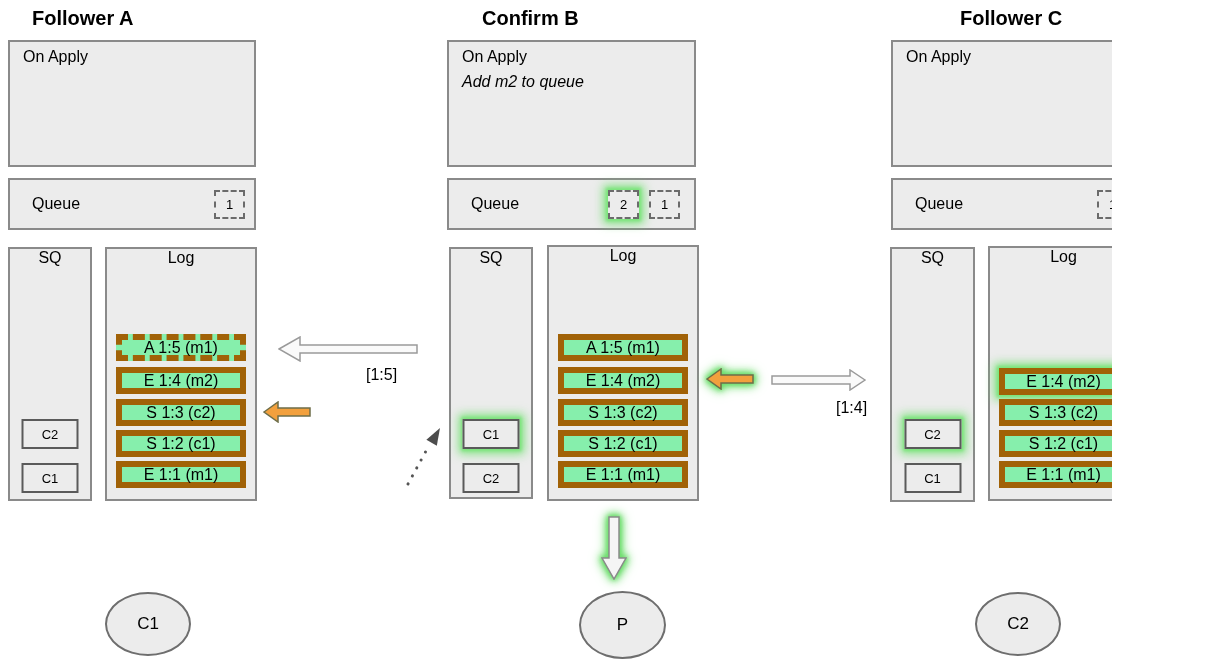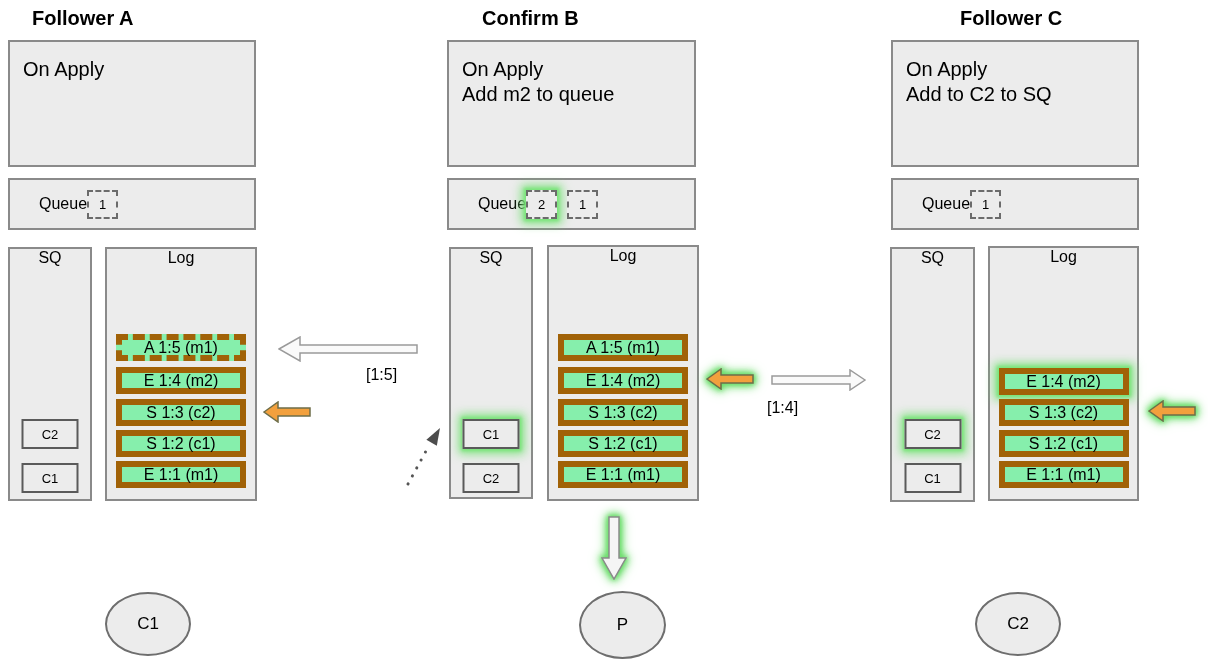--- a/index.html
+++ b/index.html
@@ -1,28 +1,28 @@
 <!DOCTYPE html>
 <html><head>
 <meta charset="utf-8">
 <style>
   html,body { margin:0; padding:0; background:#ffffff; }
   .canvas {
-    position:relative; width:1208px; height:670px;
+    position:relative; width:1112px; height:670px;
     background:#ffffff; overflow:hidden;
     font-family:"Liberation Sans", sans-serif; color:#000;
   }
   .title { position:absolute; font-size:20px; font-weight:bold; white-space:nowrap; }
   .box {
     position:absolute; box-sizing:border-box;
     background:#ececec; border:2px solid #8a8a8a;
   }
-  .boxtext { padding:15px 10px 0 13px; font-size:20px; line-height:25px; }
-  .note { }
-  .queue { display:flex; align-items:center; padding:0 9px 0 29px; }
+  .boxtext { padding:2px 10px 0 13px; font-size:16px; line-height:25px; }
+  .note { font-style:italic; }
+  .queue { display:flex; align-items:center; justify-content:space-between; padding:0 9px 0 22px; }
   .queue.pad-b { padding-right:14px; }
   .qlabel { font-size:16px; }
   .qitems { display:flex; gap:10px; }
   .qitem {
     width:31px; height:29px; box-sizing:border-box;
     border:2px dashed #6b6b6b; background:#ececec;
     display:flex; align-items:center; justify-content:center; font-size:13px;
   }
   .seclabel { text-align:center; padding-top:0; font-size:16px; }
   .sq-item {
@@ -123,21 +123,20 @@
 
   <div class="client" style="left:579px;top:591px;width:87px;height:68px">
     <span>P</span>
   </div>
 
   <div class="title" style="left:960px;top:7px">Follower C</div>
 
   <div class="box" style="left:891px;top:40px;width:248px;height:127px">
     <div class="boxtext">
       <div>On Apply</div>
-      <div class="note">Add to C2 to SQ</div>
     </div>
   </div>
 
   <div class="box queue" style="left:891px;top:178px;width:248px;height:52px">
     <span class="qlabel">Queue</span>
     <span class="qitems">
       <span class="qitem">1</span>
     </span>
   </div>
 
@@ -168,21 +167,21 @@
     <polygon points="1,11 15,1 15,7 47,7 47,15 15,15 15,21" fill="#f2a03d" stroke="#6e6e49" stroke-width="1.5"></polygon>
   </svg>
 
   <svg class="arrow glow-svg" style="left:706px;top:368px" width="48" height="22">
     <polygon points="1,11 15,1 15,7 47,7 47,15 15,15 15,21" fill="#f2a03d" stroke="#6e6e49" stroke-width="1.5"></polygon>
   </svg>
 
   <svg class="arrow" style="left:771px;top:369px" width="95" height="22">
     <polygon points="94,11 79,1 79,7 1,7 1,15 79,15 79,21" fill="#fafafa" stroke="#9a9a9a" stroke-width="1.5"></polygon>
   </svg>
-  <div class="flabel" style="left:767px;top:399px">[1:4]</div>
+  <div class="flabel" style="left:836px;top:399px">[1:4]</div>
 
   <svg class="arrow glow-svg" style="left:1148px;top:400px" width="48" height="22">
     <polygon points="1,11 15,1 15,7 47,7 47,15 15,15 15,21" fill="#f2a03d" stroke="#6e6e49" stroke-width="1.5"></polygon>
   </svg>
 
   <svg class="arrow" style="left:400px;top:420px" width="48" height="72">
     <line x1="8" y1="64" x2="26" y2="31" stroke="#555555" stroke-width="3" stroke-dasharray="0.1 9" stroke-linecap="round"></line>
     <polygon points="40,8 36.8,25.8 26.4,19.8" fill="#4d4d4d"></polygon>
   </svg>
 

